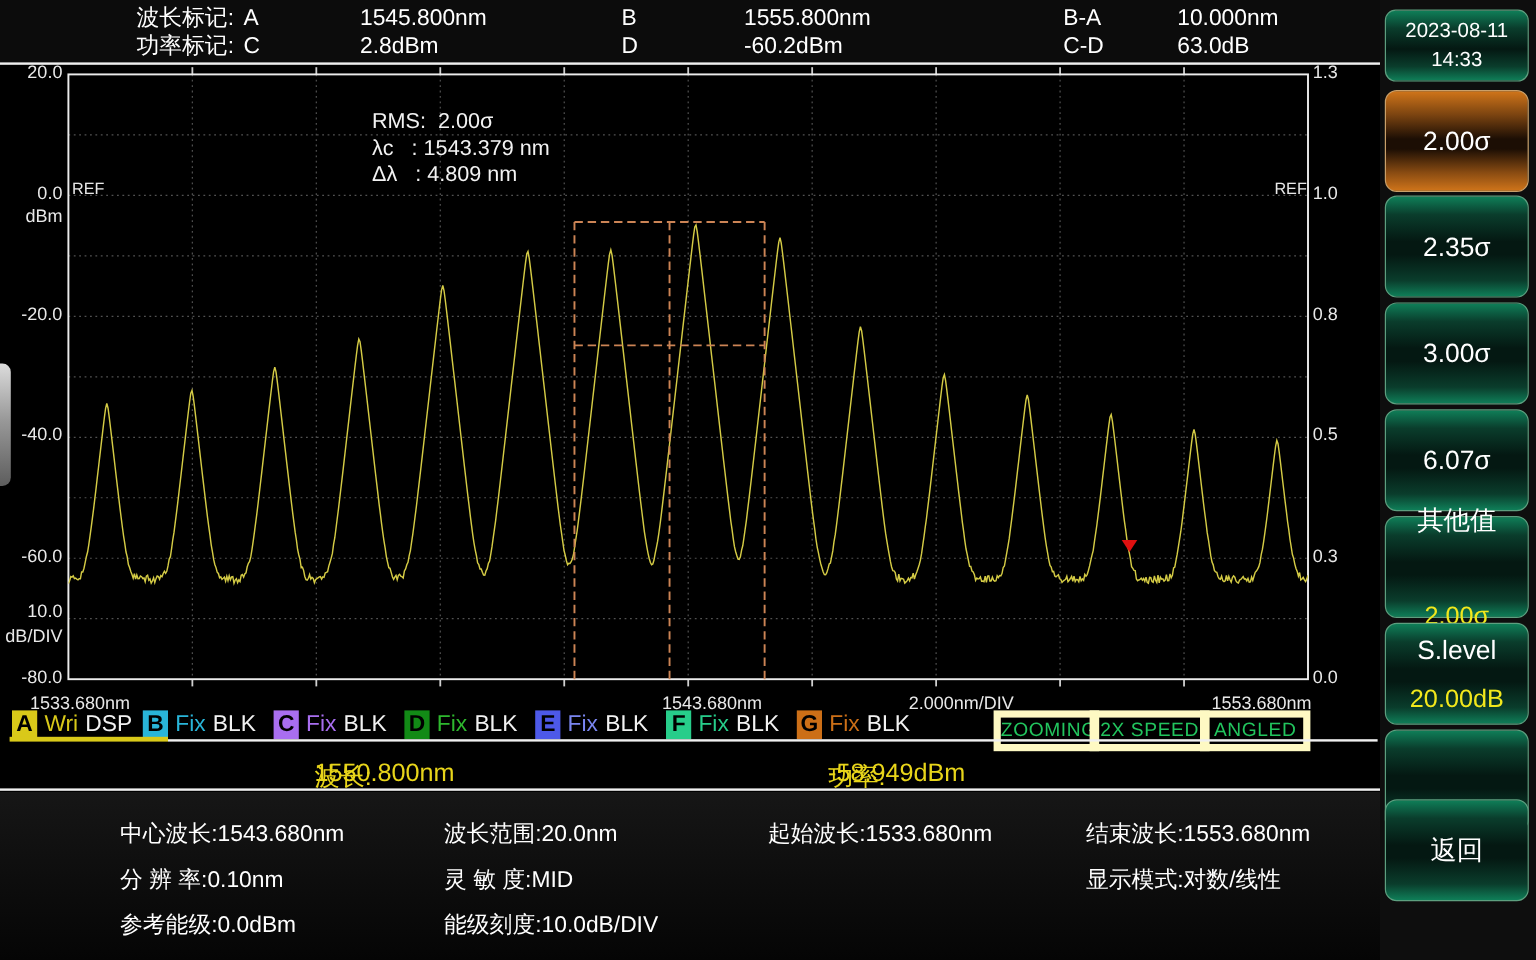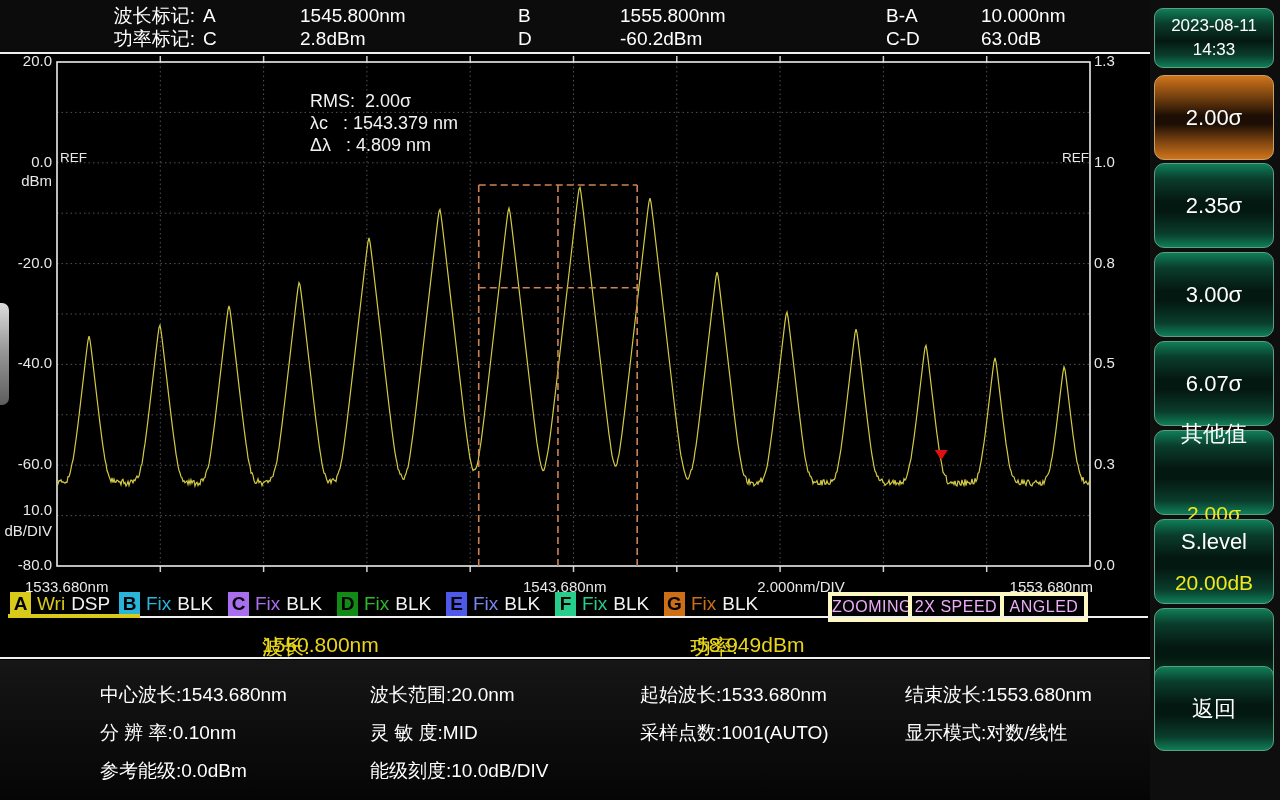--- a/index.html
+++ b/index.html
@@ -18,21 +18,21 @@
   .axis-label{position:absolute;font-size:15px;color:#e8e8e8;white-space:nowrap;}
   .yl{width:52px;text-align:right;}
   .ref-label{position:absolute;font-size:13.5px;color:#e8e8e8;}
   .xlab{position:absolute;top:578px;font-size:15px;color:#e8e8e8;white-space:nowrap;}
   
   .trace-row{position:absolute;left:0;top:591px;width:1150px;height:26px;}
   .trace-group{position:absolute;top:0;height:26px;display:flex;align-items:center;gap:6px;font-size:19px;}
   .trace-box{display:inline-flex;width:21px;height:24px;align-items:center;justify-content:center;
              color:#000;font-weight:600;}
   .trace-kind{color:#f2f2f2;}
-  .status-btn{position:absolute;top:1px;height:22px;border:4px solid #fef9c3;color:#f0abfc;
+  .status-btn{position:absolute;top:1px;height:22px;border:6px solid #fef9c3;color:#22c55e;
               font-size:16px;line-height:22px;text-align:center;letter-spacing:.5px;}
   
   .readout{position:absolute;left:0;top:621px;width:1150px;height:36px;font-size:21px;color:#e8d51a;}
   .readout span{position:absolute;top:6px;white-space:nowrap;}
   
   .settings{position:absolute;left:0;top:660px;width:1150px;height:140px;
             background:linear-gradient(180deg,#161616,#050505);}
   .setting-cell{position:absolute;font-size:19px;color:#fff;white-space:nowrap;}
   
   .sidebar{position:absolute;left:1150px;top:0;width:130px;height:800px;background:#0e0e0e;}
@@ -153,21 +153,21 @@
         <div class="axis-label" style="left: 1094px; top: -3px; text-align: center;">1.3</div>
         <div class="axis-label" style="left: 1094px; top: 97.8px;">1.0</div>
         <div class="axis-label" style="left: 1094px; top: 198.6px;">0.8</div>
         <div class="axis-label" style="left: 1094px; top: 299.4px;">0.5</div>
         <div class="axis-label" style="left: 1094px; top: 400.2px;">0.3</div>
         <div class="axis-label" style="left: 1094px; top: 501px;">0.0</div>
       </div>
   </div>
 
   <div class="xlab" style="left:25px;">1533.680nm</div>
-  <div class="xlab" style="left:523px;width:112px;text-align:left;">1543.680nm</div>
+  <div class="xlab" style="left:523px;width:112px;text-align:right;">1543.680nm</div>
   <div class="xlab" style="left:745px;width:112px;text-align:center;">2.000nm/DIV</div>
   <div class="xlab" style="left:1008px;width:85px;text-align:right;">1553.680nm</div>
 
   <div class="trace-row" id="trace-row">
       <div class="trace-group" style="left: 10px;">
         <span class="trace-box" style="background: rgb(217, 201, 25);">A</span>
         <span style="color: rgb(217, 201, 25);">Wri</span>
         <span class="trace-kind">DSP</span>
       </div>
       <div class="trace-group" style="left: 119px;">
@@ -220,21 +220,20 @@
   </div>
   <div class="hline" style="left:0;top:657px;width:1150px;height:2px;"></div>
 
   <div class="settings" id="settings">
       <div class="setting-cell" style="left: 100px; top: 22px;">中心波长:1543.680nm</div>
       <div class="setting-cell" style="left: 370px; top: 22px;">波长范围:20.0nm</div>
       <div class="setting-cell" style="left: 640px; top: 22px;">起始波长:1533.680nm</div>
       <div class="setting-cell" style="left: 905px; top: 22px;">结束波长:1553.680nm</div>
       <div class="setting-cell" style="left: 100px; top: 60px;">分 辨 率:0.10nm</div>
       <div class="setting-cell" style="left: 370px; top: 60px;">灵 敏 度:MID</div>
-      <div class="setting-cell" style="left: 640px; top: 60px;">采样点数:1001(AUTO)</div>
       <div class="setting-cell" style="left: 905px; top: 60px;">显示模式:对数/线性</div>
       <div class="setting-cell" style="left: 100px; top: 98px;">参考能级:0.0dBm</div>
       <div class="setting-cell" style="left: 370px; top: 98px;">能级刻度:10.0dB/DIV</div>
     </div>
 
   <div class="sidebar" id="sidebar">
     <div class="datetime">
       <span>2023-08-11</span>
       <span>14:33</span>
     </div>

